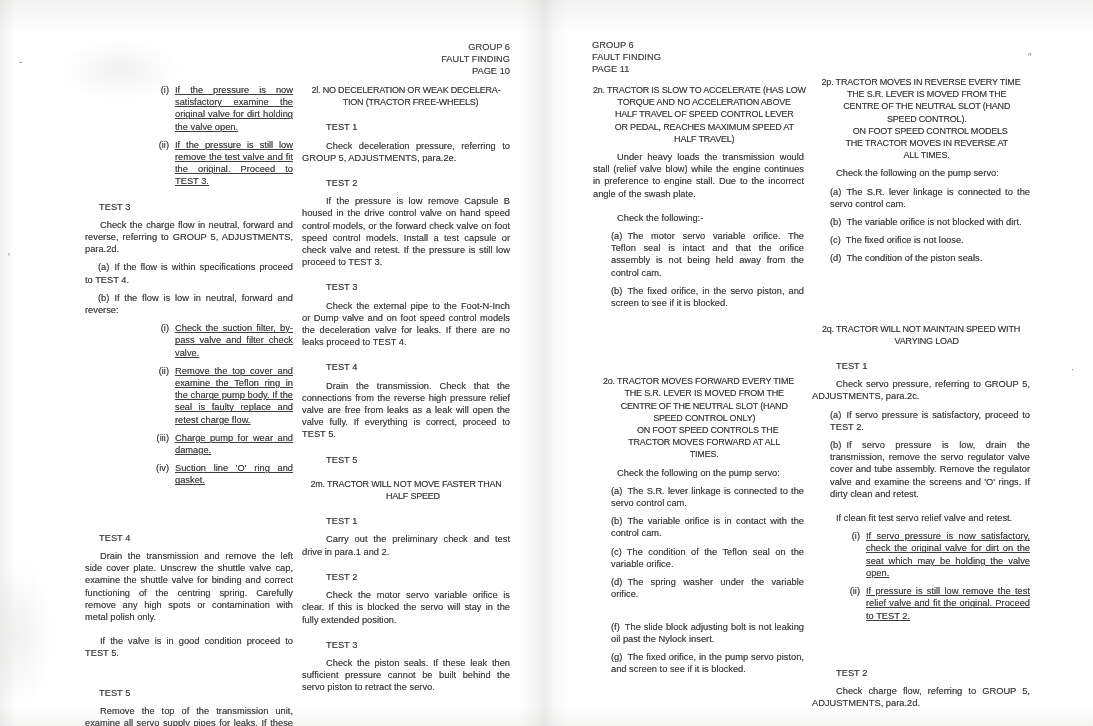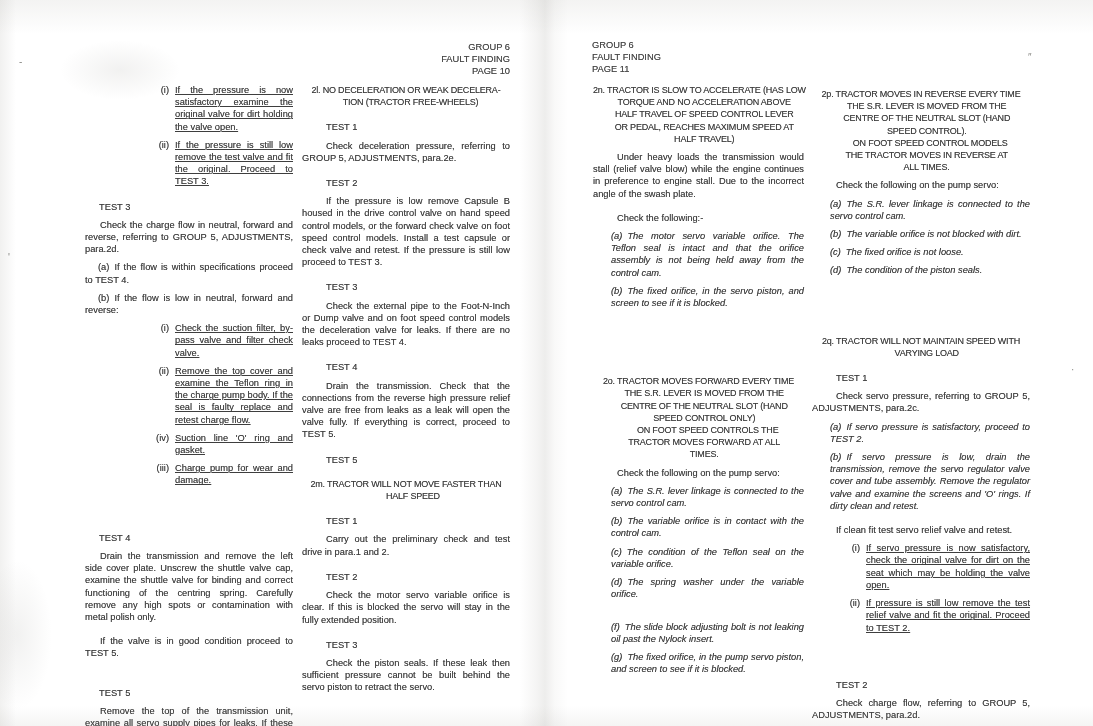--- a/index.html
+++ b/index.html
@@ -11,32 +11,32 @@
   .page-right{left:546px;width:547px;}
 
   .page-header{position:absolute;font-size:9.3px;line-height:12.2px;color:#474747;}
   .ph0{left:418px;top:41px;width:92px;text-align:right;}
   .ph1{left:46px;top:39px;text-align:left;}
 
   .col{position:absolute;font-size:9.3px;line-height:12.2px;}
   .c1{left:85px;top:84px;width:208px;}
   .c2{left:302px;top:84px;width:208px;}
   .c3{left:47px;top:84px;width:211px;}
-  .c4{left:266px;top:88px;width:218px;}
+  .c4{left:266px;top:76px;width:218px;}
 
   .blk{margin-top:6px;}
   .col > .blk:first-child{margin-top:0;}
   .heading{margin:13px 0 6px 24px;}
   .c1 .heading{margin-left:14px;}
   .para{text-align:justify;text-indent:24px;}
   .c1 .para{text-indent:15px;}
   .para.tight{margin-top:12px;}
   .item{text-align:justify;text-indent:13px;}
   .item .lbl{margin-right:5px;}
-  .item15{text-align:justify;margin-left:18px;font-style:italic;}
+  .item15{text-align:justify;margin-left:18px;}
   .item15 .lbl{margin-right:5px;}
   .sub{display:flex;}
   .sub .lbl{flex:none;text-align:right;padding-right:6px;box-sizing:border-box;}
   .sub .txt{flex:1;text-align:justify;text-decoration:underline;}
   .sub.deep .lbl{width:90px;}
   .sub.deep4 .lbl{width:54px;}
   .section{margin-top:12px;font-size:9px;letter-spacing:-0.2px;line-height:12.2px;text-align:center;}
   .section .ln{white-space:pre;}
   .gap-sm{height:8px;}.gap-lg{height:26px;}.gap-xl{height:40px;}.gap-xxl{height:48px;}
 
@@ -80,26 +80,26 @@
         <div class="blk item"><span class="lbl">(b)</span><span class="txt">If the flow is low in neutral, forward and reverse:</span></div>
         <div class="blk sub deep">
           <span class="lbl">(i)</span>
           <span class="txt">Check the suction filter, by-pass valve and filter check valve.</span>
         </div>
         <div class="blk sub deep">
           <span class="lbl">(ii)</span>
           <span class="txt">Remove the top cover and examine the Teflon ring in the charge pump body. If the seal is faulty replace and retest charge flow.</span>
         </div>
         <div class="blk sub deep">
+          <span class="lbl">(iii)</span>
+          <span class="txt">Charge pump for wear and damage.</span>
+        </div>
+        <div class="blk sub deep">
           <span class="lbl">(iv)</span>
           <span class="txt">Suction line 'O' ring and gasket.</span>
-        </div>
-        <div class="blk sub deep">
-          <span class="lbl">(iii)</span>
-          <span class="txt">Charge pump for wear and damage.</span>
         </div>
         <div class="blk gap gap-lg"></div>
         <div class="blk heading">TEST 4</div>
         <div class="blk para">Drain the transmission and remove the left side cover plate. Unscrew the shuttle valve cap, examine the shuttle valve for binding and correct functioning of the centring spring. Carefully remove any high spots or contamination with metal polish only.</div>
         <div class="blk para tight">If the valve is in good condition proceed to TEST 5.</div>
         <div class="blk gap gap-sm"></div>
         <div class="blk heading">TEST 5</div>
         <div class="blk para">Remove the top of the transmission unit, examine all servo supply pipes for leaks. If these are satisfactory then dismantle the pump servo paying particular attention to the:</div>
       </div>
     <div class="col c2">

